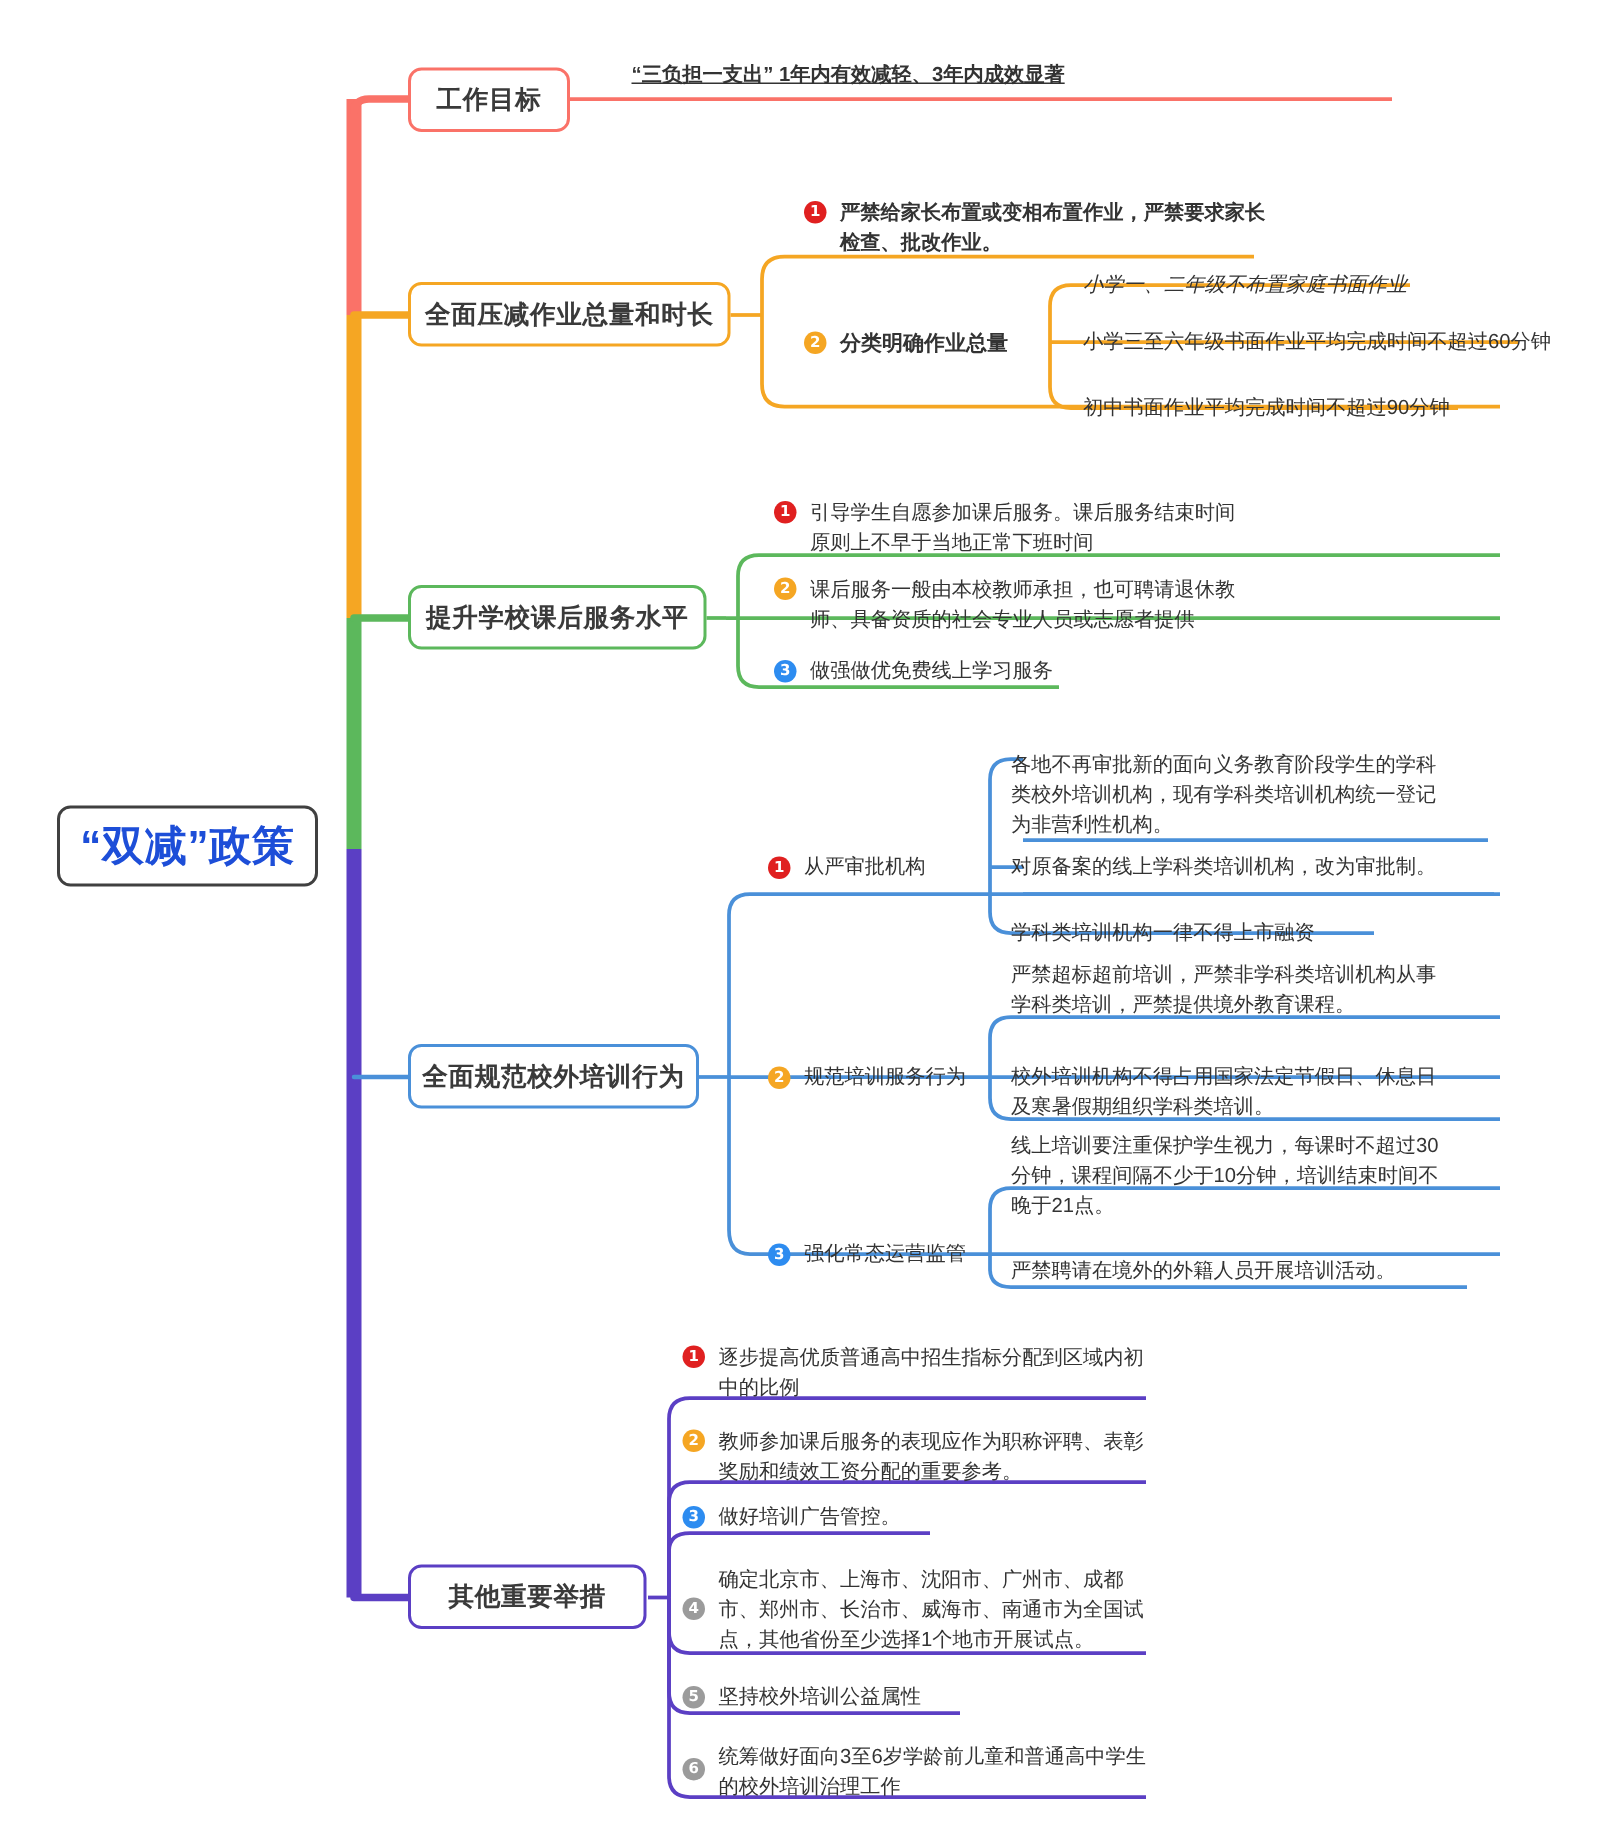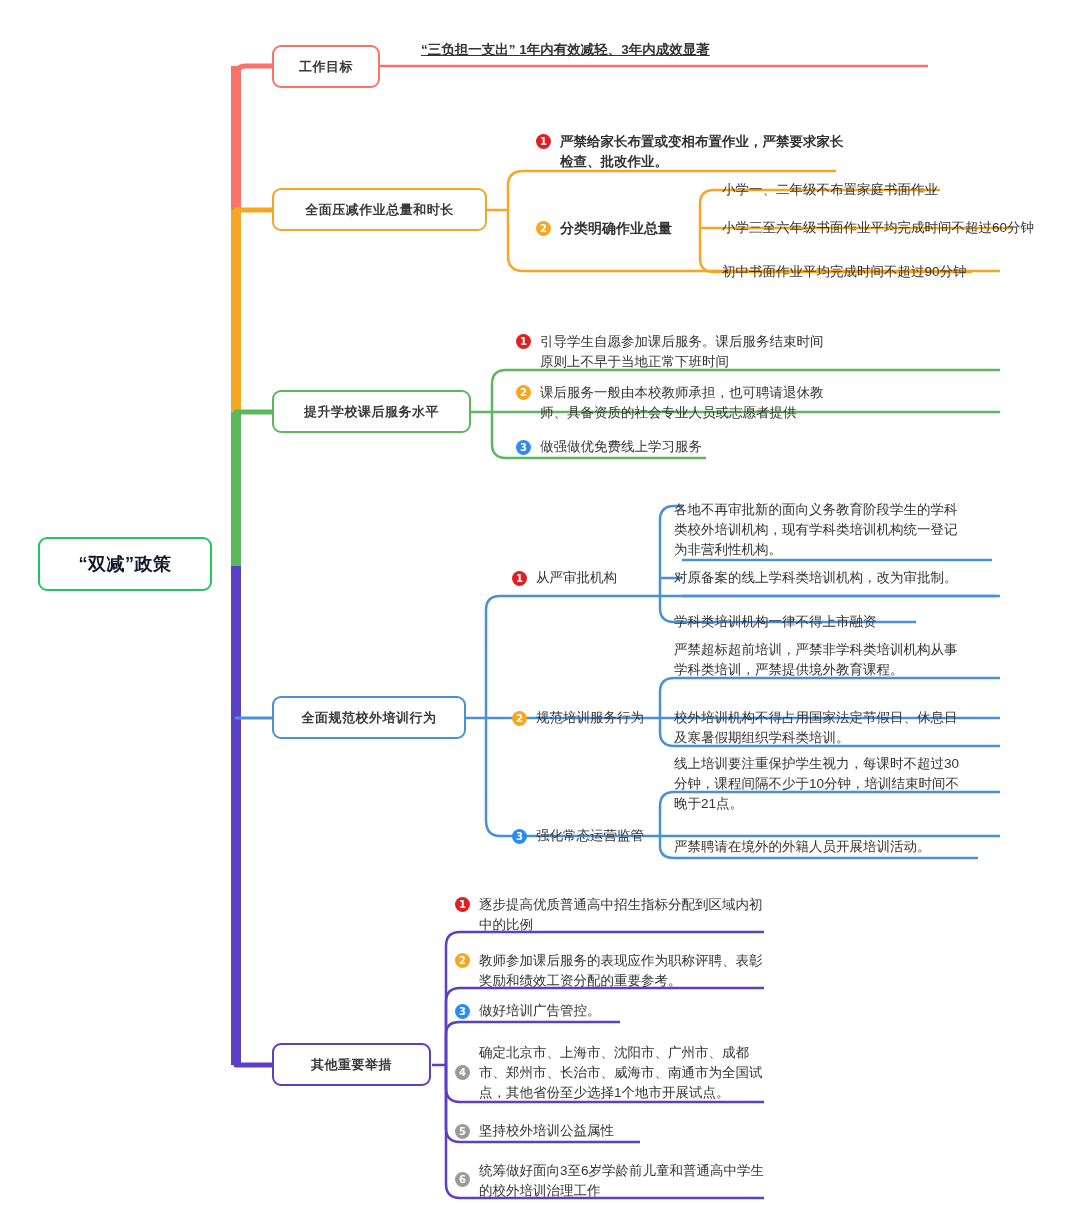--- a/index.html
+++ b/index.html
@@ -34,28 +34,28 @@
     border-radius: 9px;
     display: flex;
     align-items: center;
     justify-content: center;
     text-align: center;
     font-weight: bold;
     color: #3a3a3a;
     letter-spacing: 0.5px;
   }
   #root-node {
-    border: 2px solid #22c55e;
-    font-size: 18px;
-    color: #0f172a;
+    border: 2px solid #404040;
+    font-size: 28px;
+    color: #1d4ed8;
   }
   .branch-node {
     border-width: 2px;
     border-style: solid;
-    font-size: 13px;
+    font-size: 17px;
   }
   .item {
     position: absolute;
     box-sizing: border-box;
     display: flex;
     align-items: center;
   }
   .badge {
     flex: 0 0 auto;
     width: 15px;
@@ -207,21 +207,21 @@
     <span class="badge" style="background:#e02020;">1</span>
     <span class="item-text" style="font-weight:bold;">严禁给家长布置或变相布置作业，严禁要求家长
 检查、批改作业。</span>
   </div>
 
   <div class="item lvl2" style="left:536px; top:217px; width:180px; height:22px;">
     <span class="badge" style="background:#f5a623;">2</span>
     <span class="item-text">分类明确作业总量</span>
   </div>
 
-  <div class="item leaf" style="left:722px; top:180px; width:300px; height:20px;">
+  <div class="item leaf" style="left:722px; top:180px; width:300px; height:20px;font-style:italic;">
     <span class="item-text">小学一、二年级不布置家庭书面作业</span>
   </div>
   <div class="item leaf" style="left:722px; top:218px; width:340px; height:20px;">
     <span class="item-text">小学三至六年级书面作业平均完成时间不超过60分钟</span>
   </div>
   <div class="item leaf" style="left:722px; top:262px; width:300px; height:20px;">
     <span class="item-text">初中书面作业平均完成时间不超过90分钟</span>
   </div>
 
   <div class="item plain" style="left:516px; top:332px; width:360px;">

